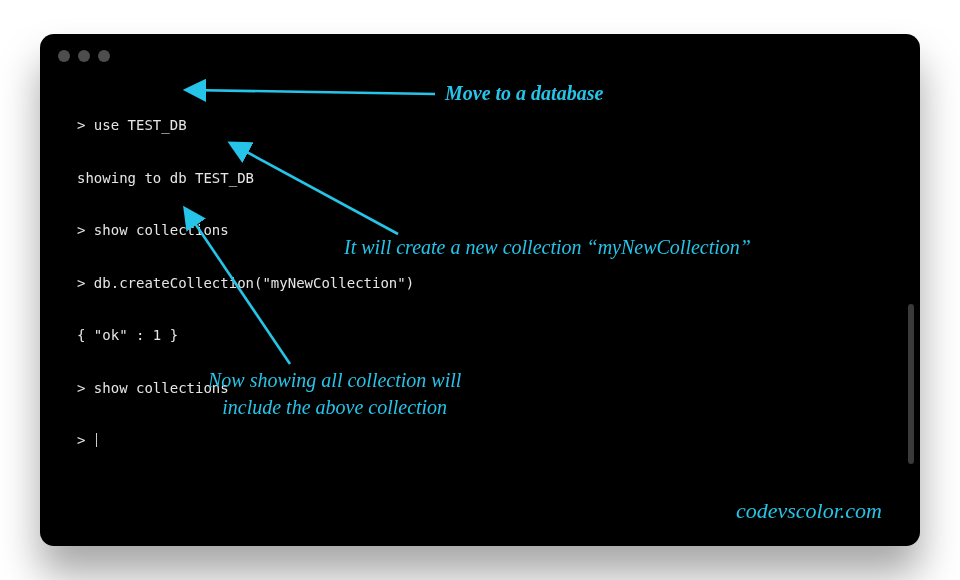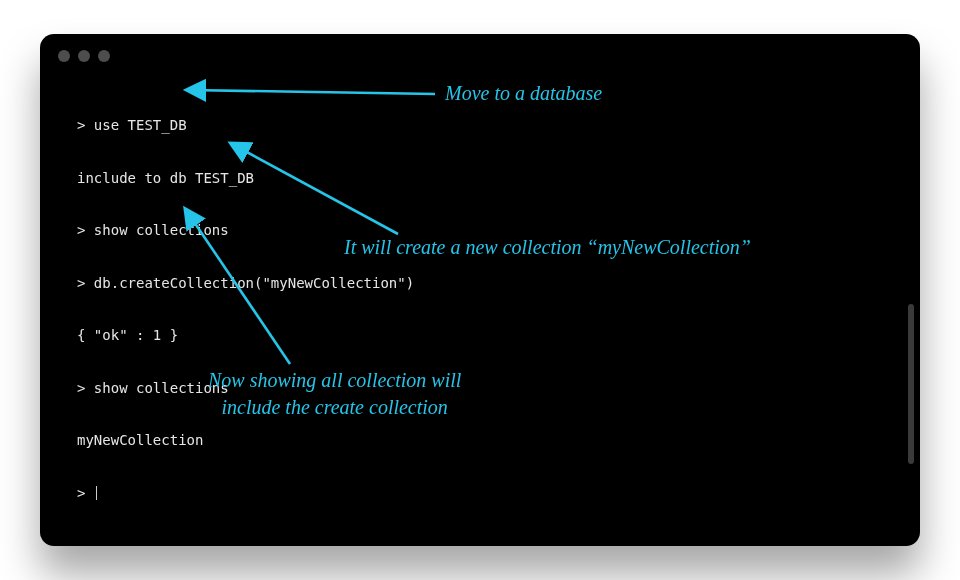--- a/index.html
+++ b/index.html
@@ -55,21 +55,21 @@
     }
     .annotation {
       position: absolute;
       color: #26c4e8;
       font-family: "Comic Sans MS", "Segoe Script", cursive;
       font-size: 20px;
       font-style: italic;
       line-height: 1.35;
       text-align: center;
     }
-    .anno-1 { top: 46px; left: 405px; text-align: left; }
+    .anno-1 { top: 46px; left: 405px; text-align: left; font-weight: bold; }
     .anno-2 { top: 200px; left: 304px; text-align: center; }
     .anno-3 { top: 333px; left: 168px; text-align: center; }
     .watermark {
       position: absolute;
       bottom: 22px;
       right: 38px;
       color: #26c4e8;
       font-family: "Comic Sans MS", cursive;
       font-style: italic;
       font-size: 22px;
@@ -101,43 +101,43 @@
 <div class="window">
 
   <div class="titlebar">
     <div class="traffic-dot"></div>
     <div class="traffic-dot"></div>
     <div class="traffic-dot"></div>
   </div>
 
   <div class="terminal">
     <div>&gt; use TEST_DB</div>
-    <div>include to db TEST_DB</div>
+    <div>showing to db TEST_DB</div>
     <div>&gt; show collections</div>
     <div>&gt; db.createCollection("myNewCollection")</div>
     <div>{ "ok" : 1 }</div>
     <div>&gt; show collections</div>
-    <div>myNewCollection</div>
     <div><span>&gt; </span><span class="cursor"></span></div>
   </div>
 
   <svg class="arrow-svg" viewBox="0 0 880 512">
     <defs>
       <marker id="arrowhead" markerWidth="9" markerHeight="9" refX="7" refY="4.5" orient="auto">
         <path d="M0,0 L9,4.5 L0,9 Z" fill="#26c4e8"></path>
       </marker>
     </defs>
     <line x1="395" y1="60" x2="148" y2="56" marker-end="url(#arrowhead)"></line>
     <line x1="358" y1="200" x2="192" y2="110" marker-end="url(#arrowhead)"></line>
     <line x1="250" y1="330" x2="146" y2="176" marker-end="url(#arrowhead)"></line>
   </svg>
 
   <div class="annotation anno-1">Move to a database</div>
   <div class="annotation anno-2">It will create a new collection “myNewCollection”</div>
   <div class="annotation anno-3">
     <div>Now showing all collection will</div>
-    <div>include the create collection</div>
+    <div>include the above collection</div>
   </div>
 
+  <div class="watermark">codevscolor.com</div>
 
   <div class="scrollbar"></div>
 
 </div>
 
 </body></html>

